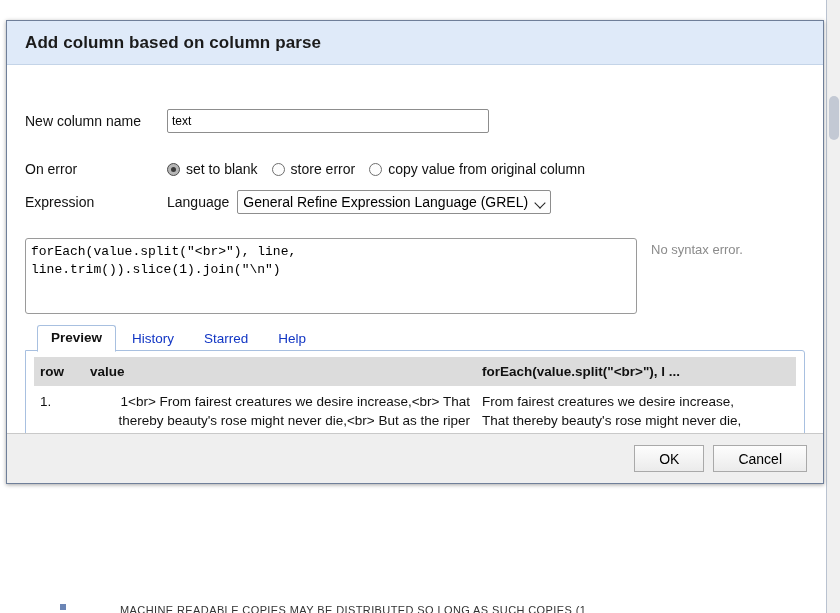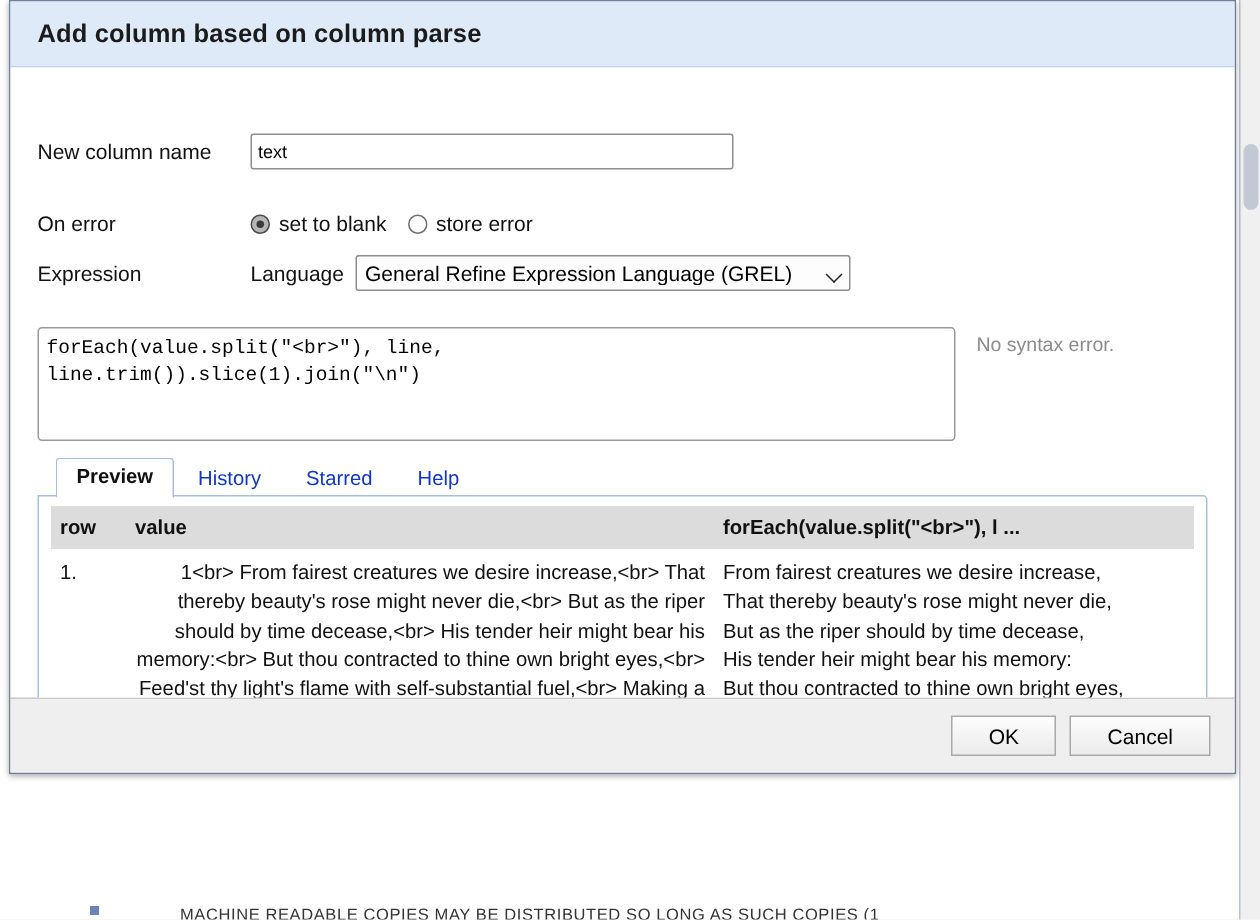--- a/index.html
+++ b/index.html
@@ -53,23 +53,23 @@
     left: 2px; top: 96px;
     width: 10px; height: 44px;
     background: #c3c9d4;
     border-radius: 5px;
   }
 
   
   #dialog {
     position: absolute;
     left: 6px;
-    top: 0;
+    top: 20px;
     width: 818px;
-    height: 516px;
+    height: 464px;
     background: #ffffff;
     border: 1px solid #6f7f99;
     box-sizing: border-box;
     box-shadow: 0 1px 4px rgba(0,0,0,.35);
     display: flex;
     flex-direction: column;
   }
 
   #dialog-header {
     height: 44px;
@@ -168,21 +168,21 @@
   }
   #language-label {
     font-size: 14px;
     color: #111;
     margin-right: 8px;
   }
   #language-select {
     font-family: "Liberation Sans", sans-serif;
     font-size: 14px;
     height: 24px;
-    padding: 1px 38px 1px 5px;
+    padding: 1px 22px 1px 5px;
     border: 1px solid #8d8d8d;
     border-radius: 2px;
     background: #fdfdfd;
     color: #000;
     -webkit-appearance: none;
     appearance: none;
     position: relative;
   }
   #language-wrap { position: relative; display: inline-block; }
   #language-chevron {
@@ -370,20 +370,24 @@
     <div class="form-row">
       <div class="form-label">On error</div>
       <div id="on-error-options">
         <label class="radio-opt">
           <span class="radio-dot checked"></span>
           <span>set to blank</span>
         </label>
         <label class="radio-opt">
           <span class="radio-dot"></span>
           <span>store error</span>
+        </label>
+        <label class="radio-opt">
+          <span class="radio-dot"></span>
+          <span>copy value from original column</span>
         </label>
       </div>
     </div>
 
     <div id="expression-row">
       <div class="form-label">Expression</div>
       <div id="language-label">Language</div>
       <span id="language-wrap">
         <select id="language-select">
           <option>General Refine Expression Language (GREL)</option>

